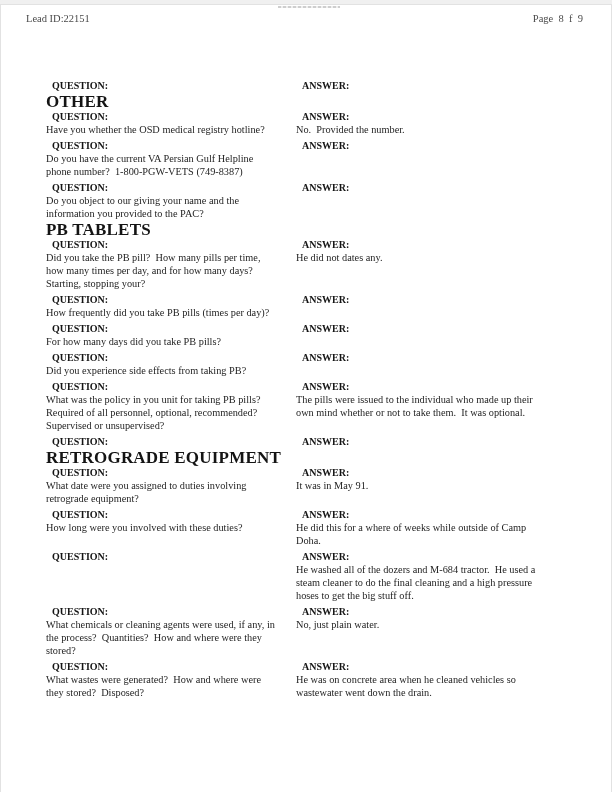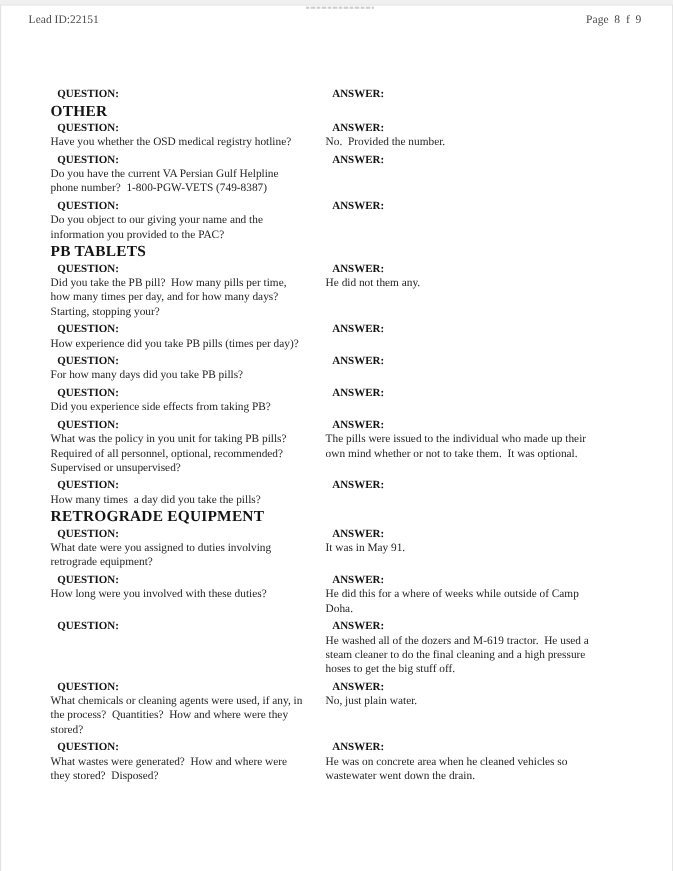--- a/index.html
+++ b/index.html
@@ -36,21 +36,21 @@
     white-space: pre-wrap;
   }
   .doc-body {
     position: absolute;
     top: 74px;
     left: 45px;
     right: 28px;
   }
   .section-header {
     font-weight: bold;
-    font-size: 14px;
+    font-size: 17px;
     line-height: 13px;
     color: #141414;
     margin: 3px 0 2px 0;
     letter-spacing: 0.2px;
   }
   .qa-row {
     display: flex;
     align-items: flex-start;
     margin-bottom: 3px;
   }
@@ -133,28 +133,28 @@
 
   <div class="qa-row">
     <div class="q-cell">
       <div class="qa-label">QUESTION:</div>
       <div class="qa-text q-text">Did you take the PB pill?  How many pills per time,
 how many times per day, and for how many days?
 Starting, stopping your?</div>
     </div>
     <div class="a-cell">
       <div class="qa-label">ANSWER:</div>
-      <div class="qa-text a-text">He did not them any.</div>
-    </div>
-  </div>
-
-  <div class="qa-row">
-    <div class="q-cell">
-      <div class="qa-label">QUESTION:</div>
-      <div class="qa-text q-text">How experience did you take PB pills (times per day)?</div>
+      <div class="qa-text a-text">He did not dates any.</div>
+    </div>
+  </div>
+
+  <div class="qa-row">
+    <div class="q-cell">
+      <div class="qa-label">QUESTION:</div>
+      <div class="qa-text q-text">How frequently did you take PB pills (times per day)?</div>
     </div>
     <div class="a-cell">
       <div class="qa-label">ANSWER:</div>
       <div class="qa-text a-text"></div>
     </div>
   </div>
 
   <div class="qa-row">
     <div class="q-cell">
       <div class="qa-label">QUESTION:</div>
@@ -187,21 +187,20 @@
     <div class="a-cell">
       <div class="qa-label">ANSWER:</div>
       <div class="qa-text a-text">The pills were issued to the individual who made up their
 own mind whether or not to take them.  It was optional.</div>
     </div>
   </div>
 
   <div class="qa-row">
     <div class="q-cell">
       <div class="qa-label">QUESTION:</div>
-      <div class="qa-text q-text">How many times  a day did you take the pills?</div>
     </div>
     <div class="a-cell">
       <div class="qa-label">ANSWER:</div>
       <div class="qa-text a-text"></div>
     </div>
   </div>
 
   <div class="section-header">RETROGRADE EQUIPMENT</div>
 
   <div class="qa-row">
@@ -227,21 +226,21 @@
 Doha.</div>
     </div>
   </div>
 
   <div class="qa-row">
     <div class="q-cell">
       <div class="qa-label">QUESTION:</div>
     </div>
     <div class="a-cell">
       <div class="qa-label">ANSWER:</div>
-      <div class="qa-text a-text">He washed all of the dozers and M-619 tractor.  He used a
+      <div class="qa-text a-text">He washed all of the dozers and M-684 tractor.  He used a
 steam cleaner to do the final cleaning and a high pressure
 hoses to get the big stuff off.</div>
     </div>
   </div>
 
   <div class="qa-row">
     <div class="q-cell">
       <div class="qa-label">QUESTION:</div>
       <div class="qa-text q-text">What chemicals or cleaning agents were used, if any, in
 the process?  Quantities?  How and where were they

